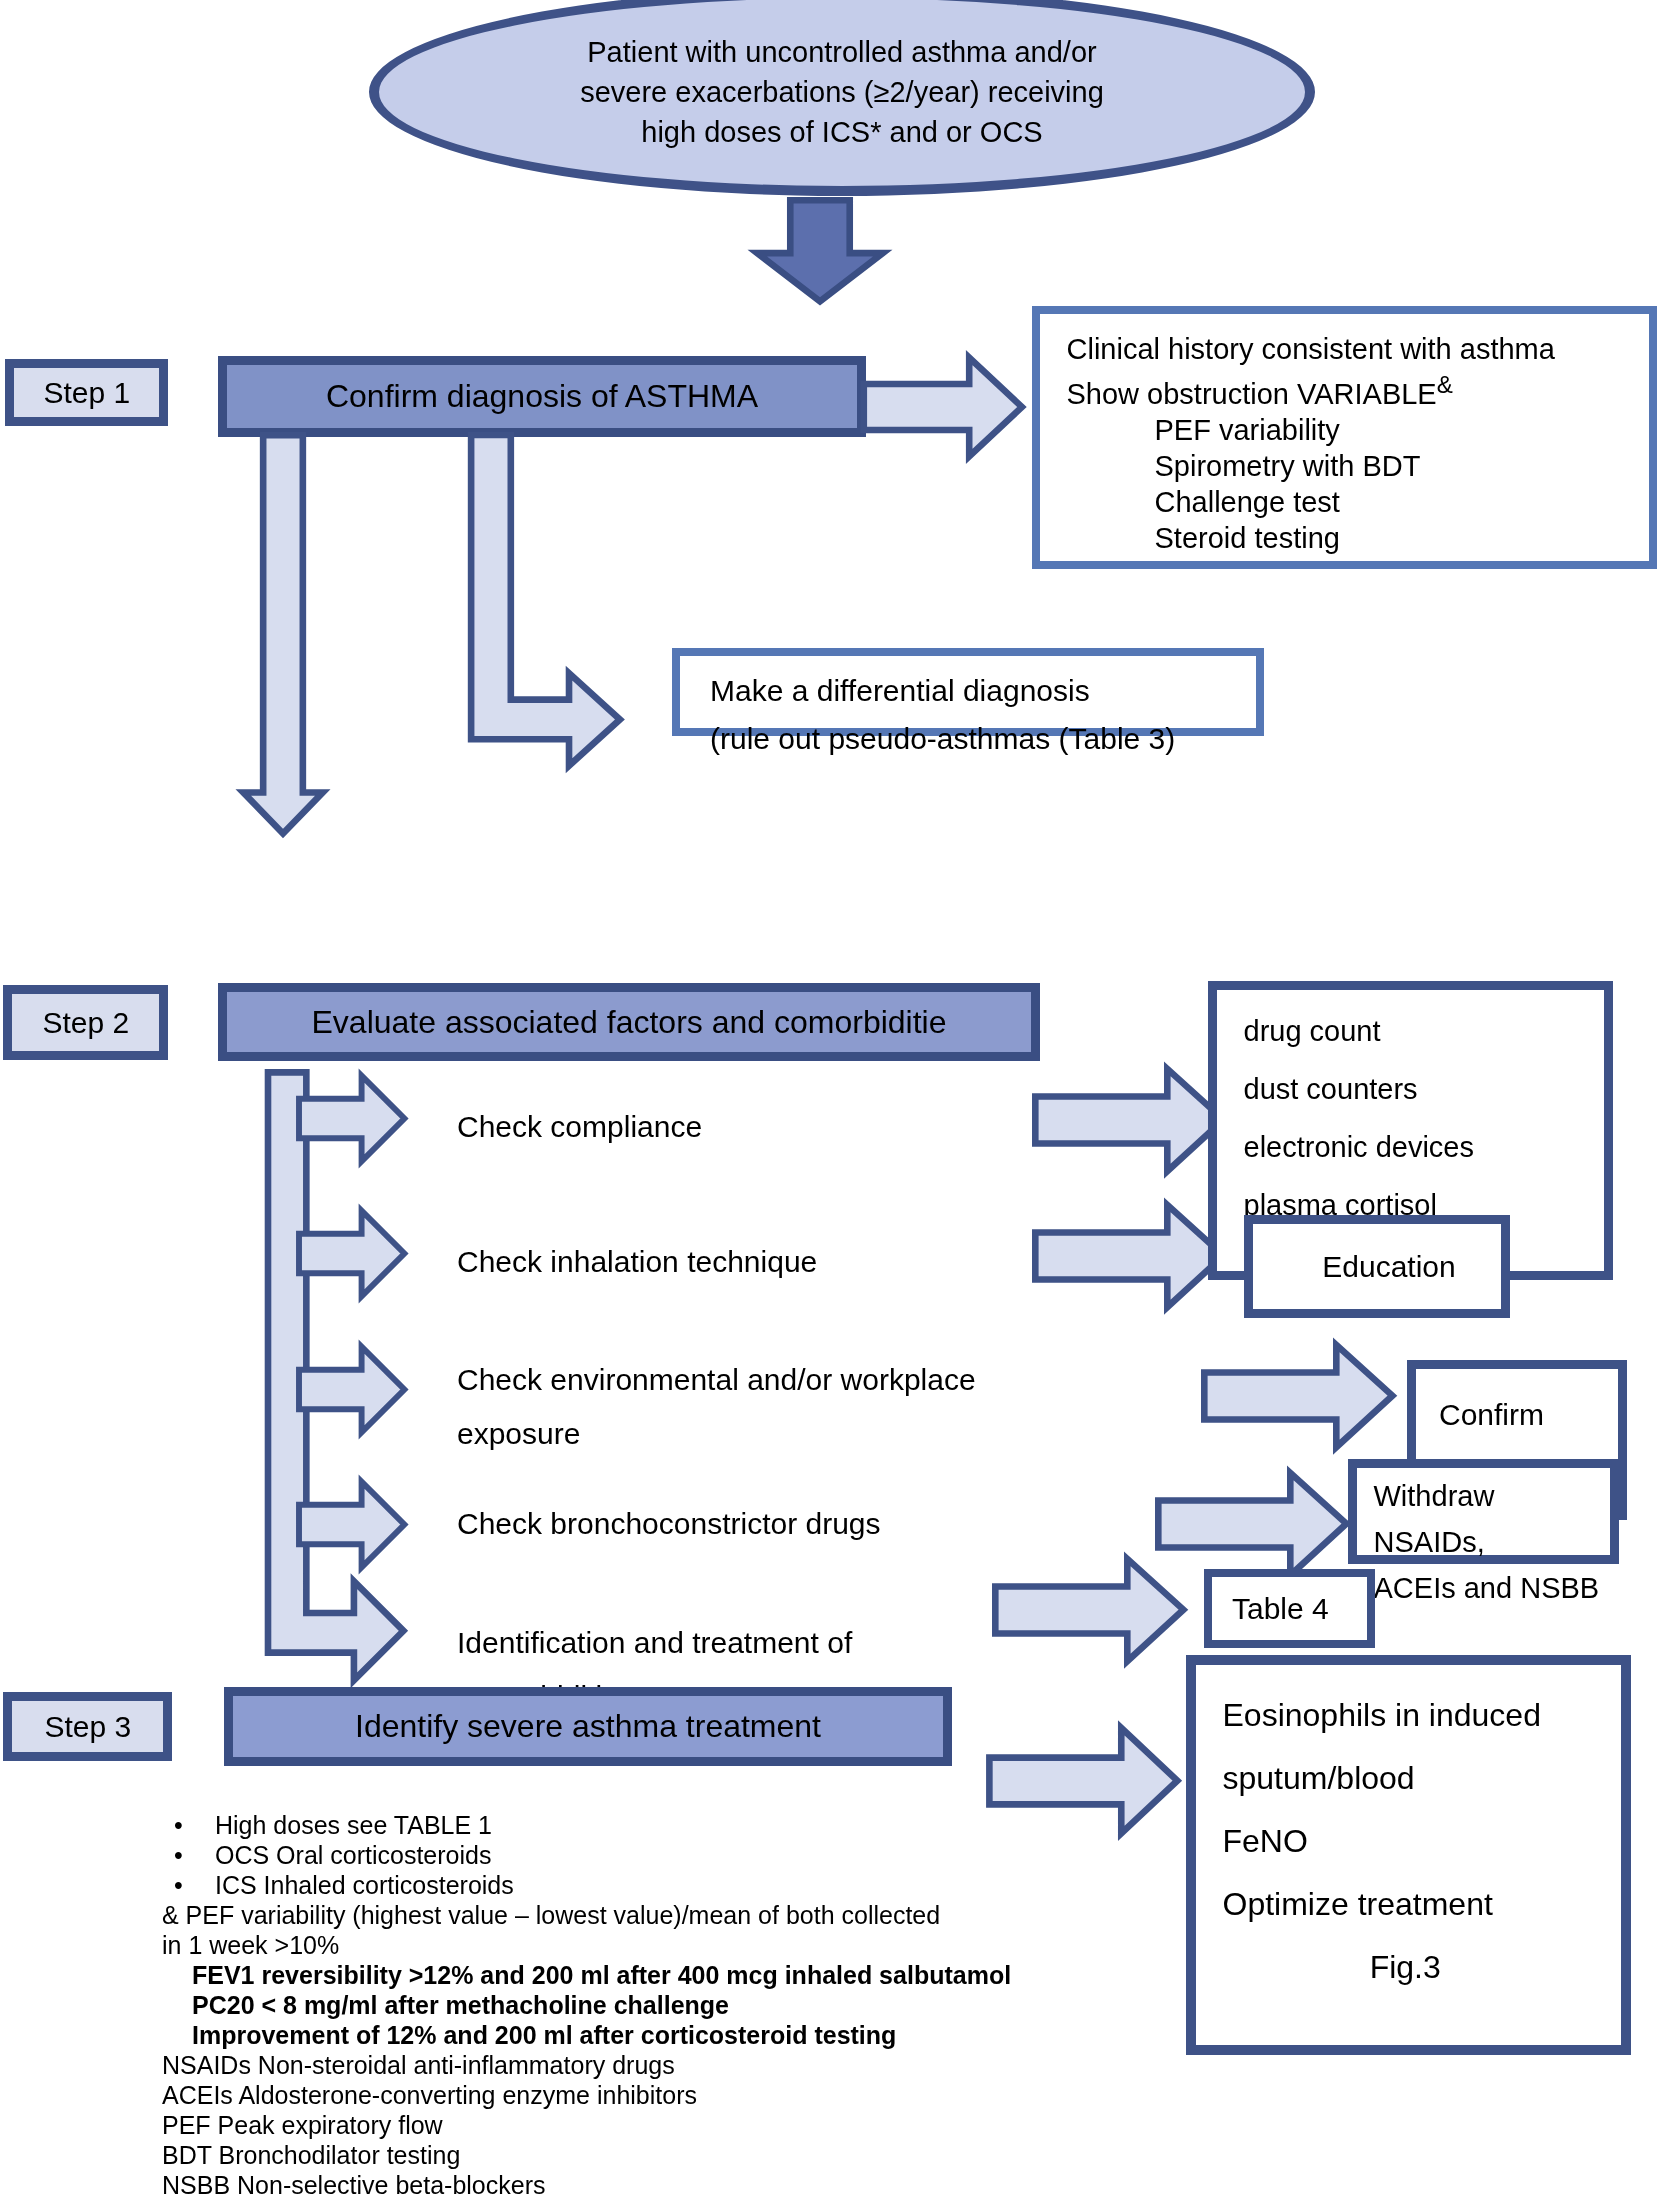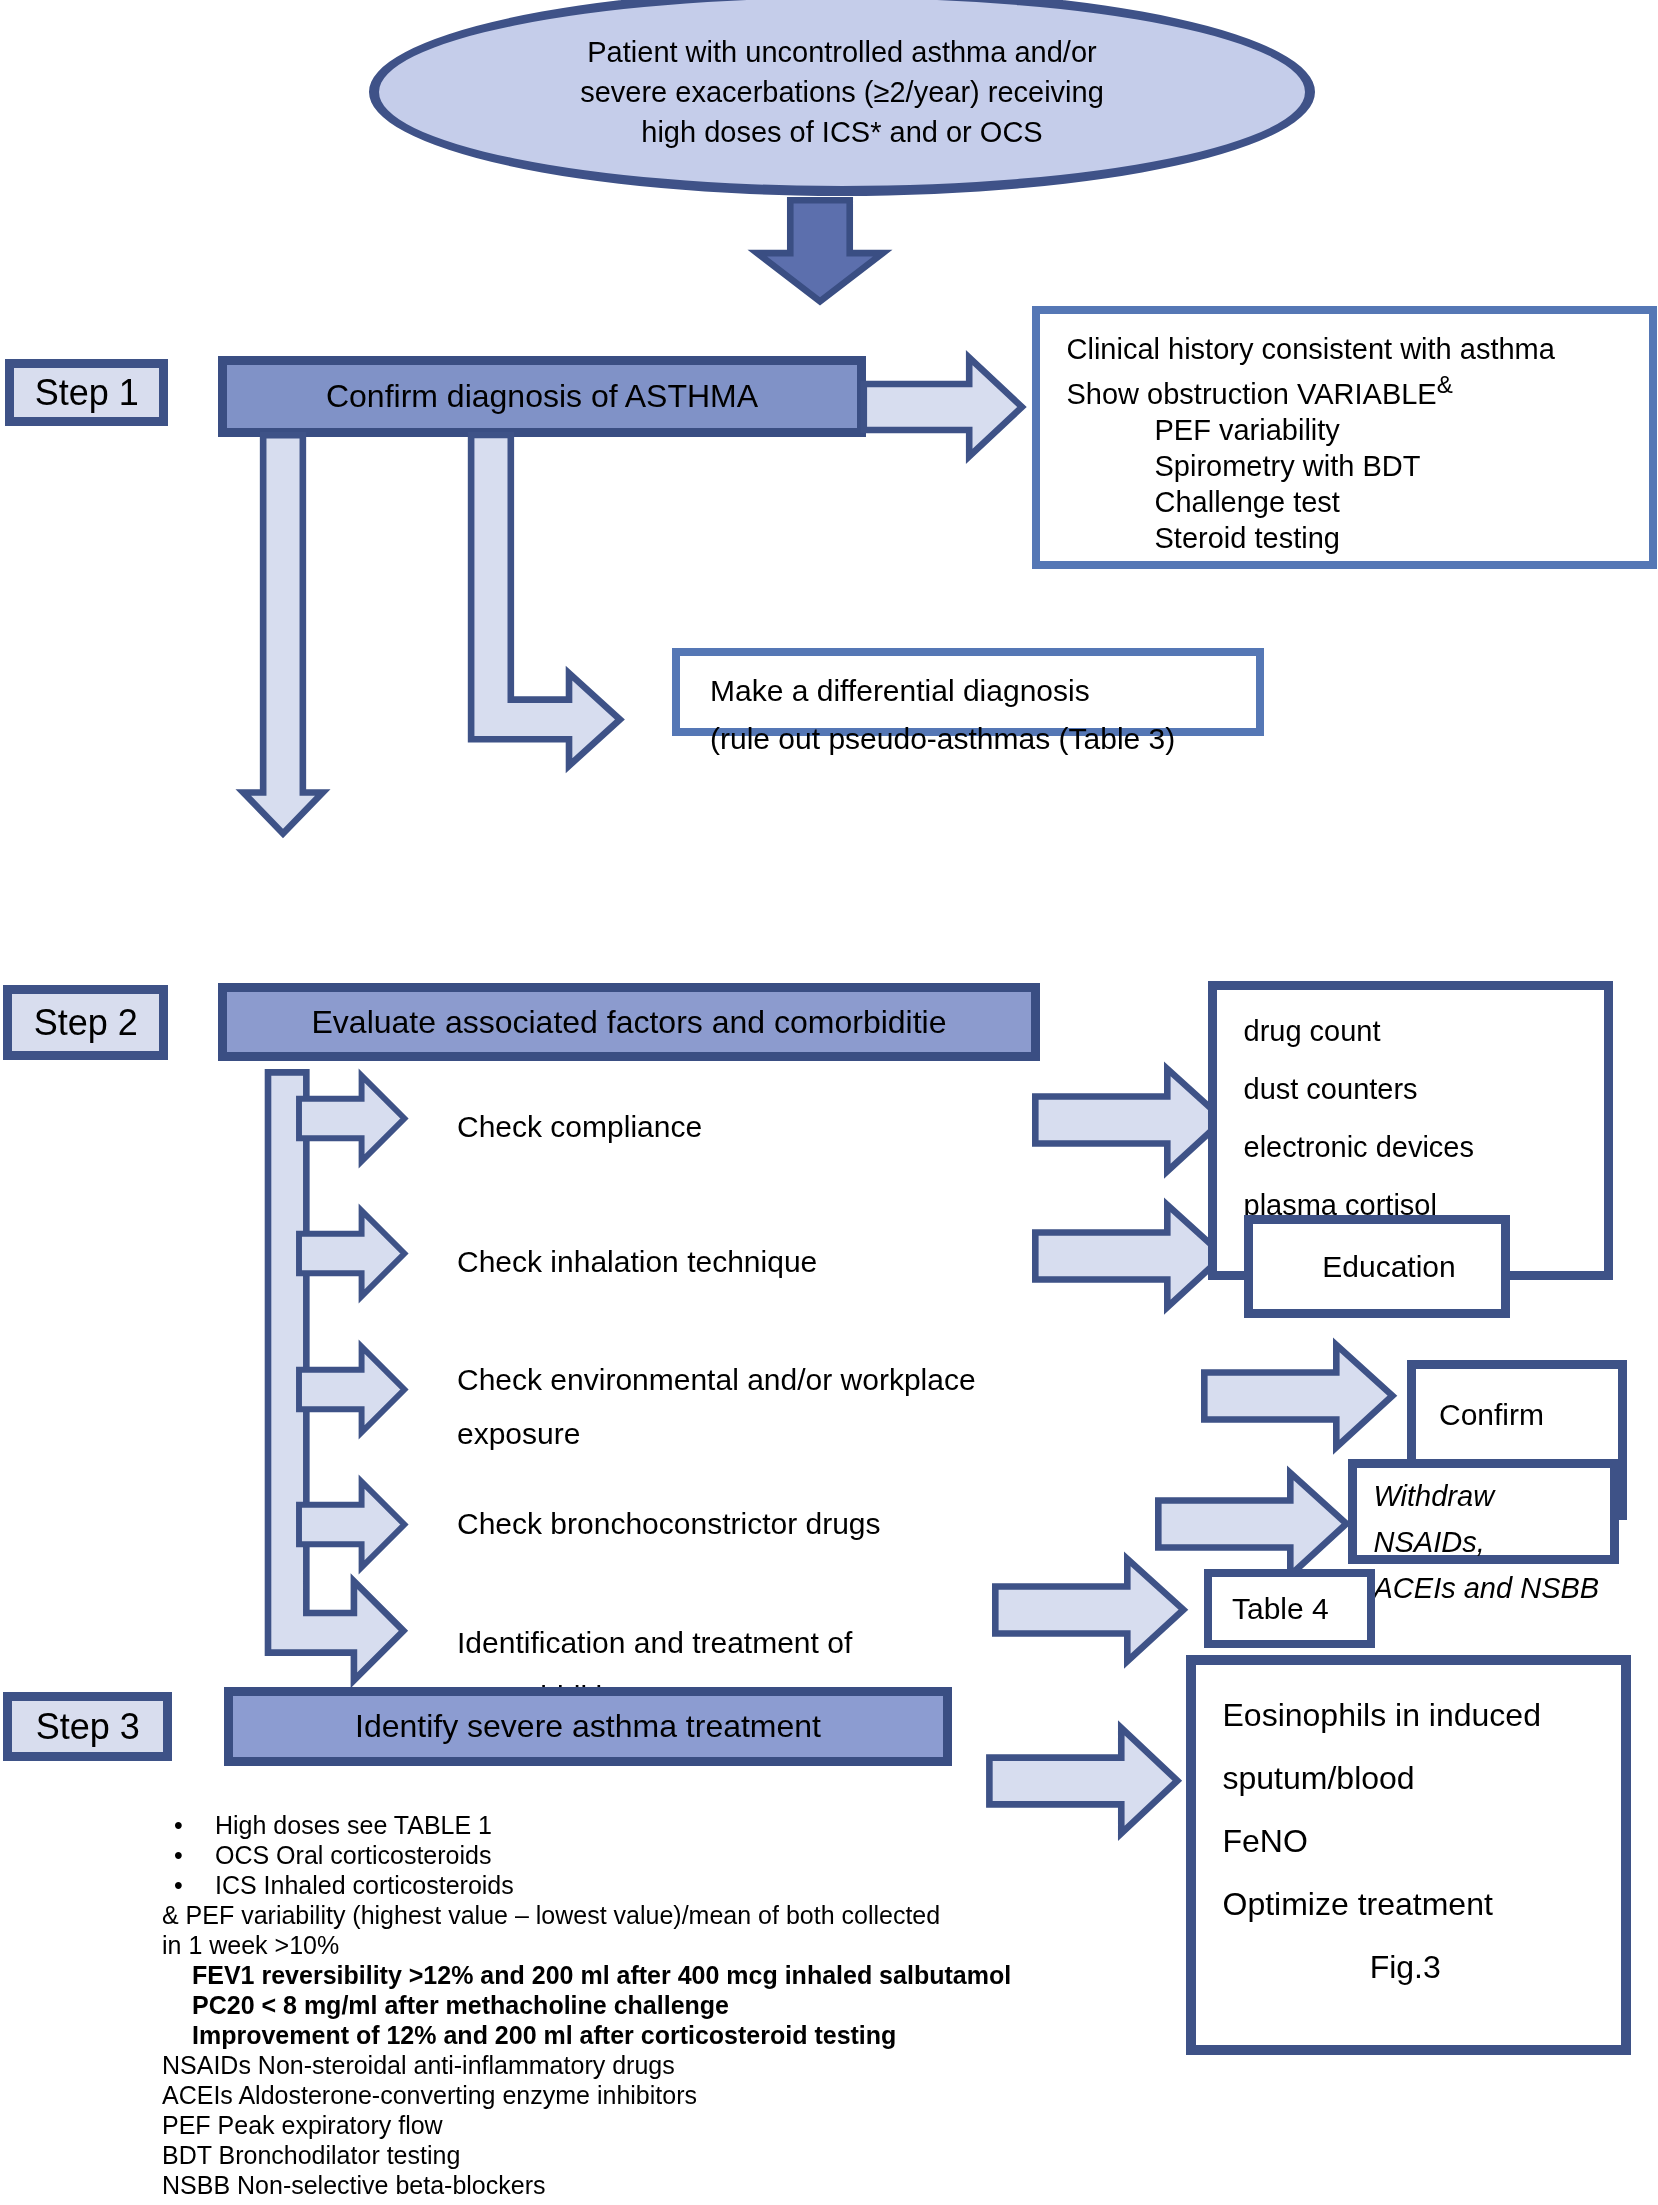--- a/index.html
+++ b/index.html
@@ -19,21 +19,21 @@
     left:369px;top:-12px;width:946px;height:208px;
     background:#c5cdea;border:10.6px solid #3f5288;border-radius:50%;
     display:flex;align-items:center;justify-content:center;text-align:center;
     font-size:29px;line-height:40px;
   }
 
   
   .steplabel{
     background:#d8ddee;border:9.3px solid #3e5287;
     display:flex;align-items:center;justify-content:center;
-    font-size:36px;
+    font-size:30px;
   }
   #step1-label{left:5.3px;top:359px;width:163px;height:67px;}
   #step2-label{left:3.3px;top:985px;width:165px;height:75px;}
   #step3-label{left:3.3px;top:1692px;width:169px;height:69px;}
 
   
   .stepbox{
     border:9.3px solid #3a4e83;
     display:flex;align-items:center;justify-content:center;
     font-size:32px;text-align:center;
@@ -44,21 +44,21 @@
 
   
   .infobox{background:#fff;border:9.3px solid #3e5287;}
   .infobox-light{background:#fff;border:8.6px solid #5577b5;}
   #clinical-box{left:1032px;top:306px;width:625px;height:263px;padding:17px 6.6px 6.6px 26.5px;font-size:29px;line-height:36px;}
   #clinical-box .indent{margin-left:88px;}
   #differential-box{left:672px;top:648px;width:592px;height:88px;padding:10.6px 6.6px 0 30px;font-size:30px;line-height:48px;}
   #monitoring-box{left:1208px;top:981px;width:405px;height:299px;padding:12px 6.6px 0 26.5px;font-size:29px;line-height:58px;}
   #education-box{left:1244px;top:1215px;width:266px;height:103px;display:flex;align-items:center;justify-content:center;font-size:30px;padding-left:24px;}
   #confirm-exposure-box{left:1407px;top:1360px;width:220px;height:160px;padding:20px 0 0 23px;font-size:30px;line-height:52px;}
-  #withdraw-box{left:1348px;top:1459px;width:271px;height:105px;padding:5.3px 0 0 16.5px;font-size:29px;line-height:46px;font-style:italic;}
+  #withdraw-box{left:1348px;top:1459px;width:271px;height:105px;padding:5.3px 0 0 16.5px;font-size:29px;line-height:46px;}
   #table4-box{left:1204px;top:1569px;width:171px;height:79px;display:flex;align-items:center;padding-left:20px;font-size:30px;border-width:8px;}
   #phenotype-box{left:1186px;top:1655px;width:445px;height:400px;border-width:10.6px;padding:18.5px 6.6px 0 26.5px;font-size:32px;line-height:63px;}
   #phenotype-box .fig{text-align:center;padding-right:26.5px;}
 
   
   .check-label{font-size:30px;line-height:54px;}
   #check-0{left:457px;top:1100px;}
   #check-1{left:457px;top:1235px;}
   #check-2{left:457px;top:1353px;}
   #check-3{left:457px;top:1497px;}

